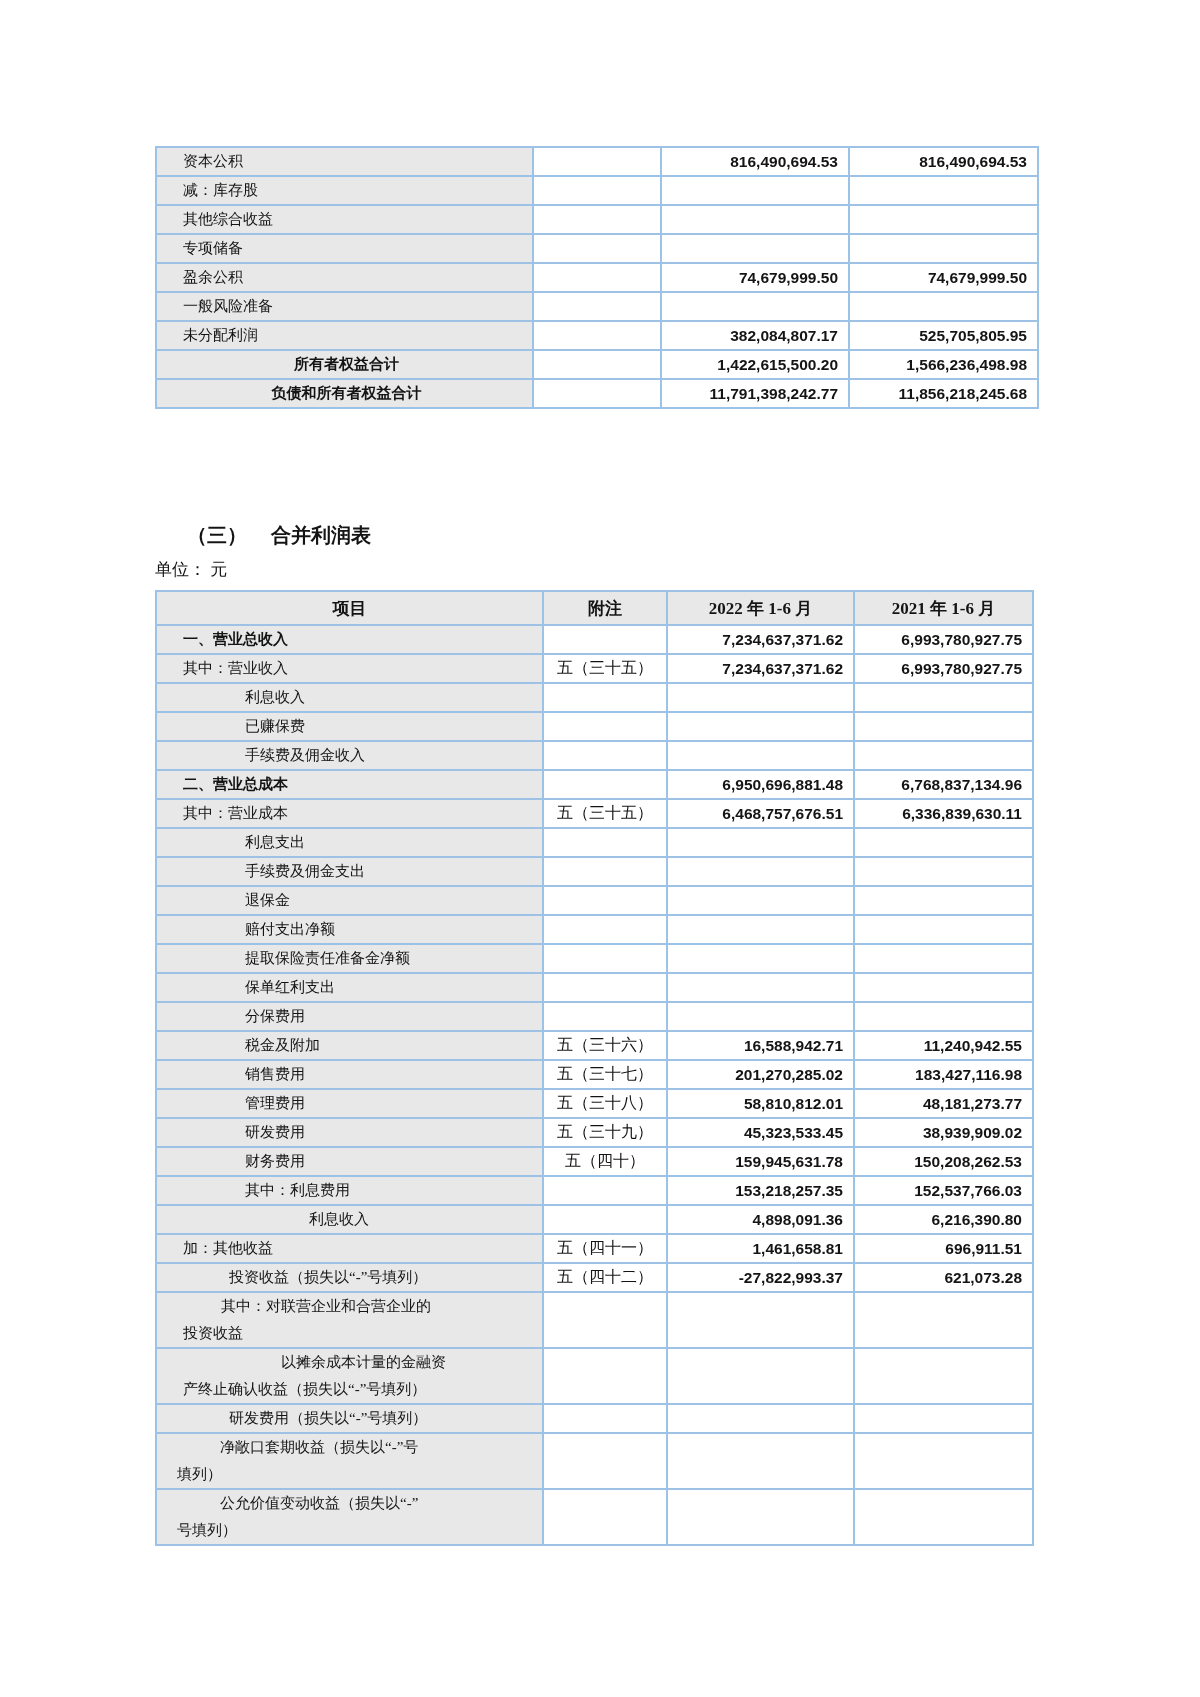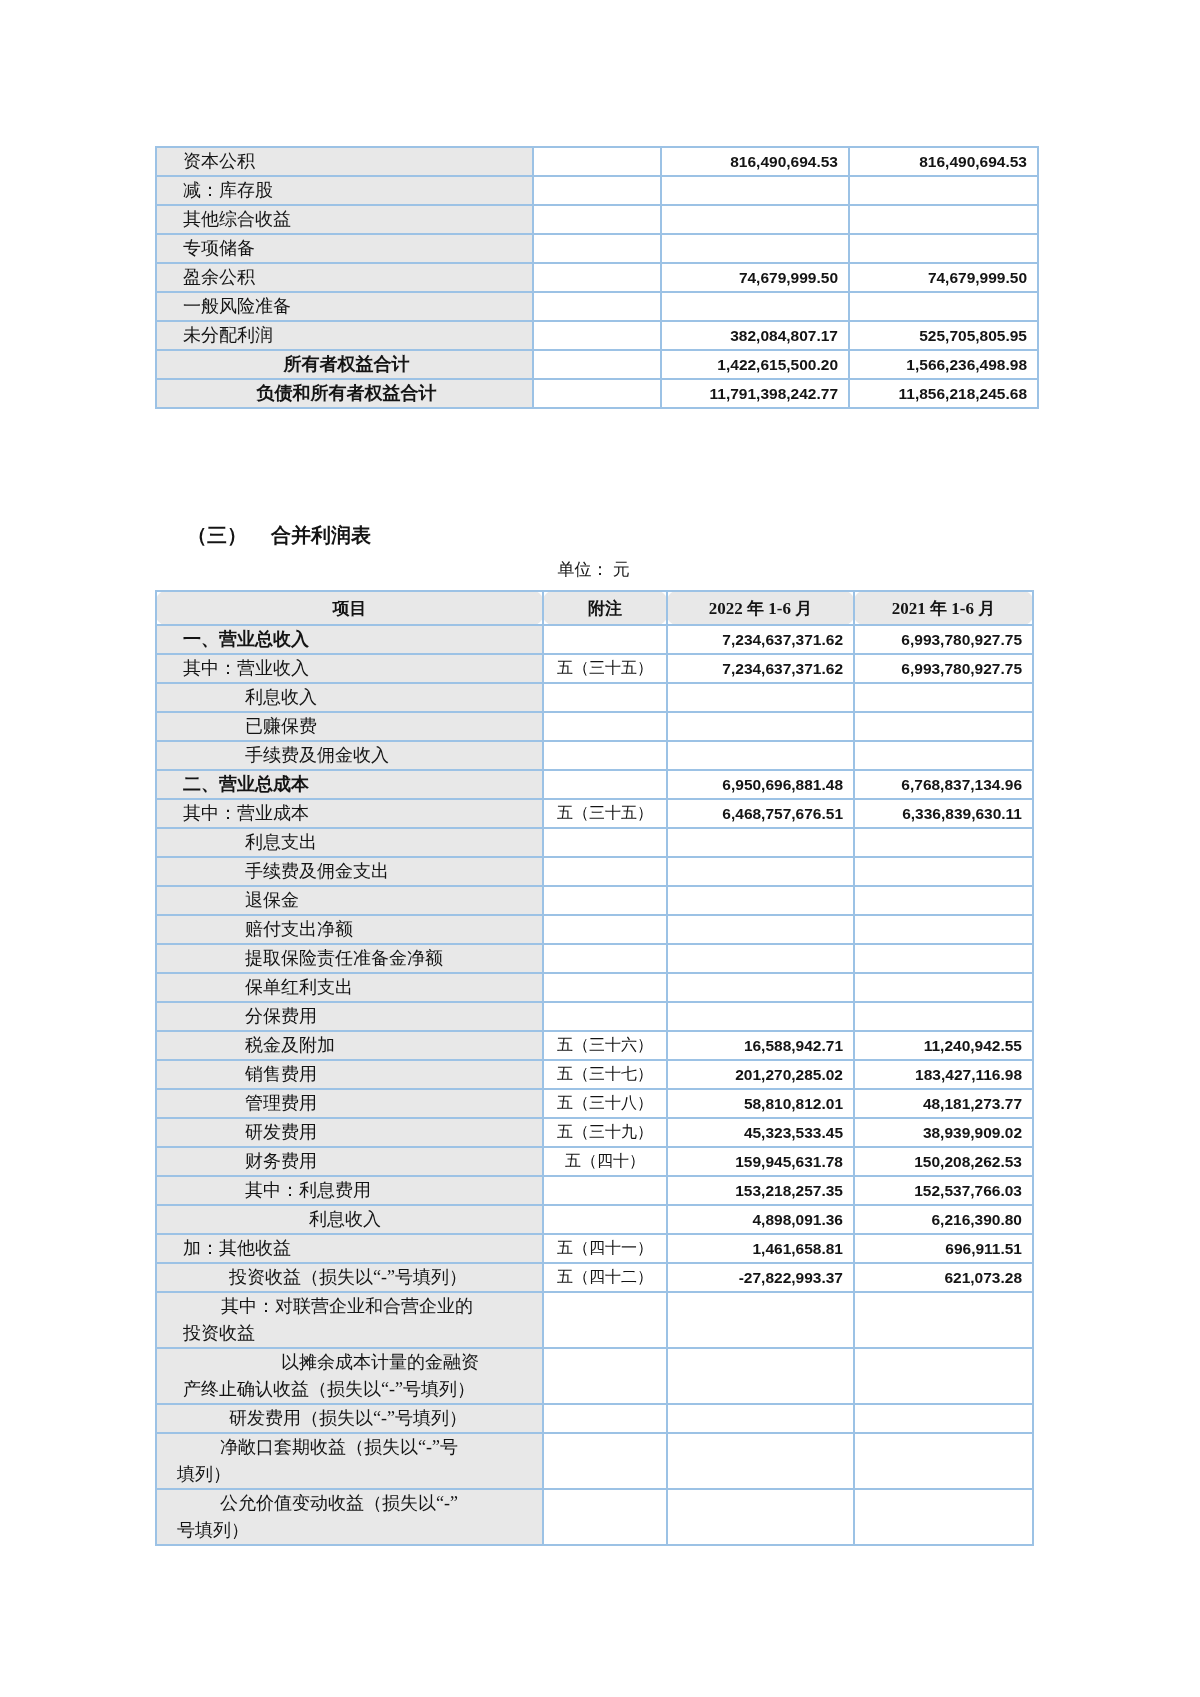--- a/index.html
+++ b/index.html
@@ -3,55 +3,55 @@
 <meta charset="utf-8">
 <style>
   html,body{margin:0;padding:0;background:#fff;}
   .page{position:relative;width:1200px;height:1697px;background:#ffffff;overflow:hidden;
         font-family:"Liberation Serif","DejaVu Serif",serif;color:#141414;}
 
   table{border-collapse:collapse;table-layout:fixed;position:absolute;}
   td{border:2px solid #9cc2e5;overflow:hidden;vertical-align:middle;padding:0;}
 
   
-  .c-label{font-size:18px;background:#e8e8e8;padding:0 4px 0 26px;line-height:27px;
+  .c-label{font-size:15px;background:#e8e8e8;padding:0 4px 0 26px;line-height:27px;
            white-space:pre-line;}
   
   .c-note{font-size:16px;text-align:center;}
   
   .c-num{font-family:"Liberation Sans","DejaVu Sans",sans-serif;font-weight:bold;
          font-size:15.5px;text-align:right;padding-right:10px;letter-spacing:0px;}
 
   
   #table1{left:155px;top:146px;width:882px;}
   #table1 tr{height:29px;}
 
   
   #table2{left:155px;top:590px;width:877px;}
   #table2 tr{height:28px;}
   #table2 tr.wrap{height:56px;border-radius:8px;}
   #table2 thead tr{height:34px;}
   thead td{background:#e8e8e8;font-weight:bold;font-size:17px;text-align:center;
-           font-family:"Liberation Serif","DejaVu Serif",serif;border-radius:10px;}
+           font-family:"Liberation Serif","DejaVu Serif",serif;}
 
   
   tr.bold .c-label{font-weight:bold;}
   tr.center .c-label{text-align:center;padding-left:8px;margin-left:24px;}
   tr.ind1 .c-label{padding-left:88px;}
   tr.ind2 .c-label{padding-left:152px;}
   tr.ind-a .c-label{padding-left:72px;}
   tr.wrap .c-label{line-height:27px;}
   tr.wrap-a .c-label{text-indent:38px;}
   tr.wrap-b .c-label{text-indent:98px;}
   tr.wrap-c .c-label{text-indent:43px;padding-left:20px;}
 
   .section-heading{position:absolute;left:187px;top:521px;font-size:20px;font-weight:bold;
                    line-height:28px;}
   .section-heading .num{margin-right:24px;}
-  .unit-label{position:absolute;left:155px;top:558px;width:877px;text-align:center;
+  .unit-label{position:absolute;left:155px;top:558px;width:877px;text-align:left;
               font-size:17px;line-height:24px;}
 </style>
 </head>
 <body>
 
 <div class="page">
 
   <table id="table1">
     <colgroup>
       <col style="width:377px">

